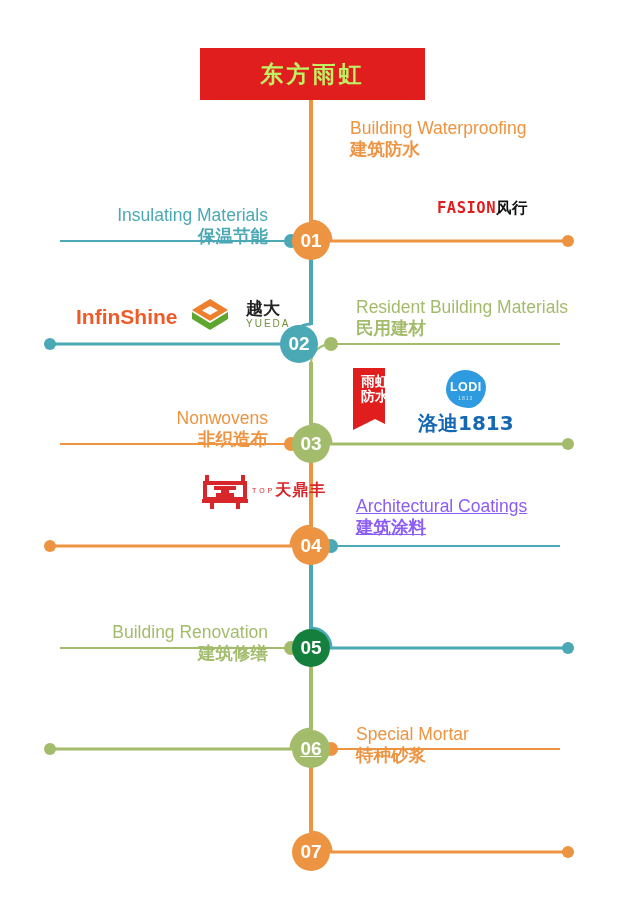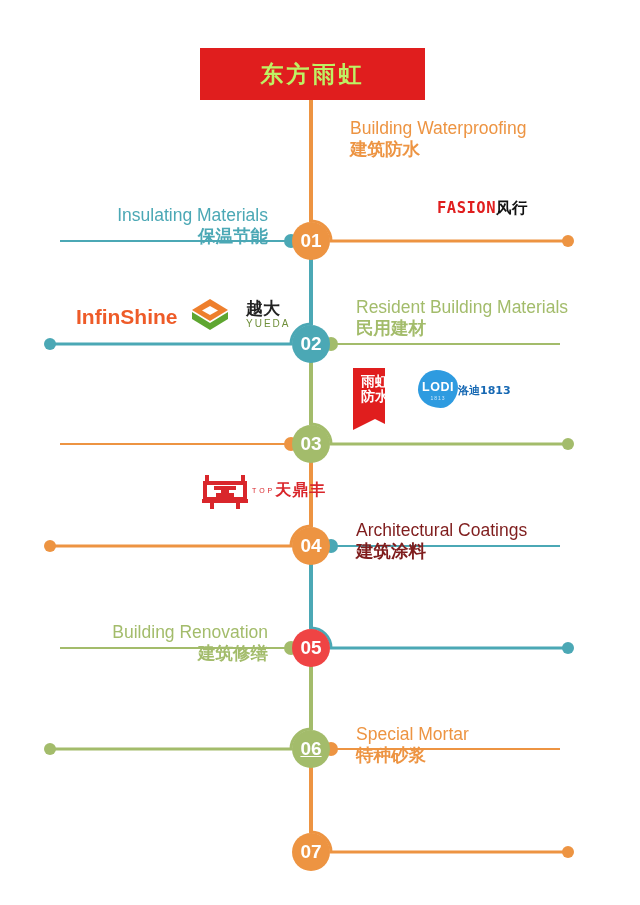--- a/index.html
+++ b/index.html
@@ -61,31 +61,31 @@
     position:absolute;left:0;bottom:0;width:0;height:0;
     border-left:22px solid transparent;border-right:22px solid transparent;
     border-bottom:11px solid #ffffff;
   }
   .logo-yuhong .ytxt{
     position:absolute;left:0;top:6px;width:44px;text-align:center;color:#fff;
     font-size:14px;font-weight:bold;line-height:1.06;
     font-family:"DejaVu Sans","Liberation Sans",sans-serif;
   }
 
-  .logo-lodi{display:flex;flex-direction:row;align-items:center;}
+  .logo-lodi{display:flex;flex-direction:column;align-items:center;}
   .logo-lodi .blob{
     width:40px;height:38px;background:#2E9BE0;position:relative;
     border-radius:46% 54% 44% 56% / 52% 44% 56% 48%;
     display:flex;align-items:center;justify-content:center;
   }
   .logo-lodi .blob b{color:#fff;font-size:12.5px;font-weight:bold;letter-spacing:.5px;
     font-family:"Liberation Sans",sans-serif;transform:translateY(-2px);}
   .logo-lodi .blob i{position:absolute;bottom:7px;left:0;width:100%;text-align:center;
     color:#cde8fb;font-size:5px;font-style:normal;letter-spacing:1px;}
-  .logo-lodi .cap{margin-top:2px;font-size:11px;font-weight:bold;color:#1668B3;white-space:nowrap;
+  .logo-lodi .cap{margin-top:2px;font-size:20px;font-weight:bold;color:#1668B3;white-space:nowrap;
     font-family:"DejaVu Sans","Liberation Sans",sans-serif;}
 
   .logo-tdf{display:flex;flex-direction:row;align-items:center;}
   .logo-tdf .mark{width:54px;height:40px;position:relative;}
   .logo-tdf .sub{font-size:7px;letter-spacing:3px;color:#D9262B;margin-top:1px;
     font-family:"Liberation Sans",sans-serif;}
   .logo-tdf .cn{font-size:16px;font-weight:bold;color:#D9262B;letter-spacing:1px;white-space:nowrap;
     font-family:"DejaVu Sans","Liberation Sans",sans-serif;}
 </style>
 </head>
@@ -137,30 +137,30 @@
     <circle cx="568" cy="852" r="6" fill="#ED9442"></circle>
   </svg>
 
   <div class="brand-box">
     <span>东方雨虹</span>
   </div>
 
   <div class="node" style="left:292px;top:222px;background:#ED9442;">
     <span class="num">01</span>
   </div>
-  <div class="node" style="left:292px;top:325px;background:#4BA8B5;">
+  <div class="node" style="left:280px;top:325px;background:#4BA8B5;">
     <span class="num">02</span>
   </div>
   <div class="node" style="left:292px;top:425px;background:#A3BC6B;">
     <span class="num">03</span>
   </div>
   <div class="node" style="left:292px;top:527px;background:#ED9442;">
     <span class="num">04</span>
   </div>
-  <div class="node" style="left:292px;top:629px;background:#ef4444;">
+  <div class="node" style="left:292px;top:629px;background:#15803d;">
     <span class="num">05</span>
   </div>
   <div class="node" style="left:292px;top:730px;background:#A3BC6B;text-decoration:underline;">
     <span class="num">06</span>
   </div>
   <div class="node" style="left:292px;top:833px;background:#ED9442;">
     <span class="num">07</span>
   </div>
 
   <div class="label right" style="left:350px;top:118px;color:#ED9442;">
@@ -171,22 +171,26 @@
   <div class="label left" style="right:372px;top:205px;color:#4BA8B5;">
     <span class="en">Insulating Materials</span>
     <span class="zh">保温节能</span>
   </div>
 
   <div class="label right" style="left:356px;top:297px;color:#A3BC6B;">
     <span class="en">Resident Building Materials</span>
     <span class="zh">民用建材</span>
   </div>
 
-
-  <div class="label right" style="left:356px;top:520px;color:#7f1d1d;">
+  <div class="label left" style="right:372px;top:408px;color:#ED9442;">
+    <span class="en">Nonwovens</span>
+    <span class="zh">非织造布</span>
+  </div>
+
+  <div class="label right" style="left:356px;top:496px;color:#8b5cf6;text-decoration:underline;">
     <span class="en">Architectural Coatings</span>
     <span class="zh">建筑涂料</span>
   </div>
 
   <div class="label left" style="right:372px;top:622px;color:#A3BC6B;">
     <span class="en">Building Renovation</span>
     <span class="zh">建筑修缮</span>
   </div>
 
   <div class="label right" style="left:356px;top:724px;color:#ED9442;">

